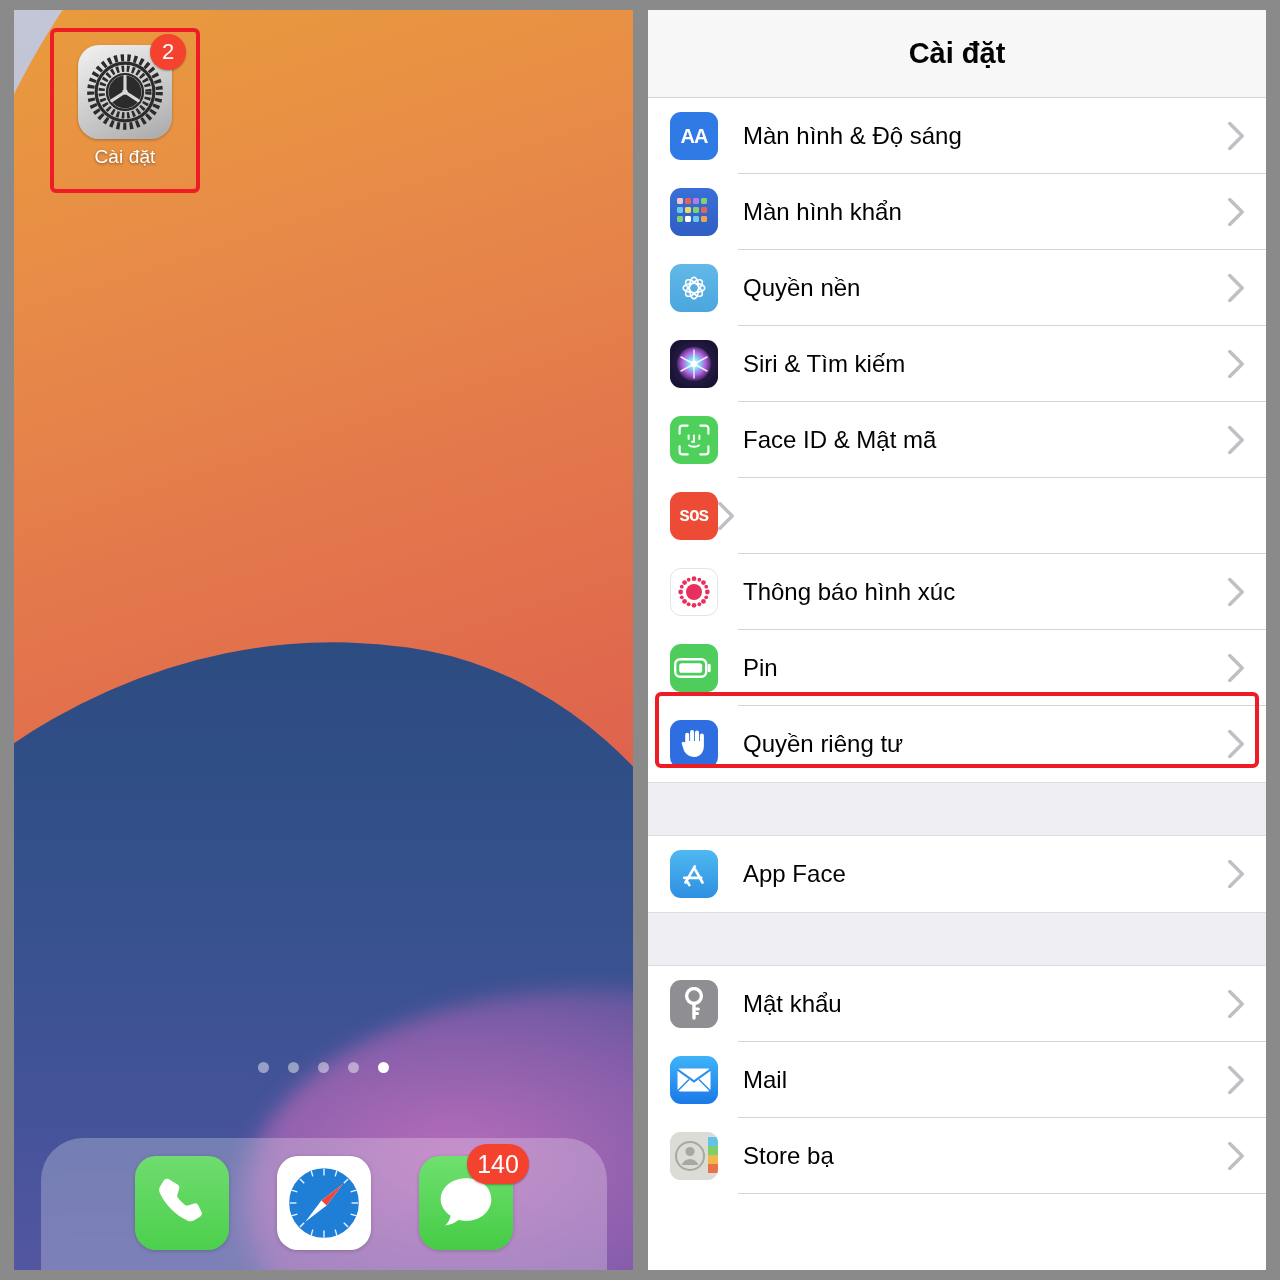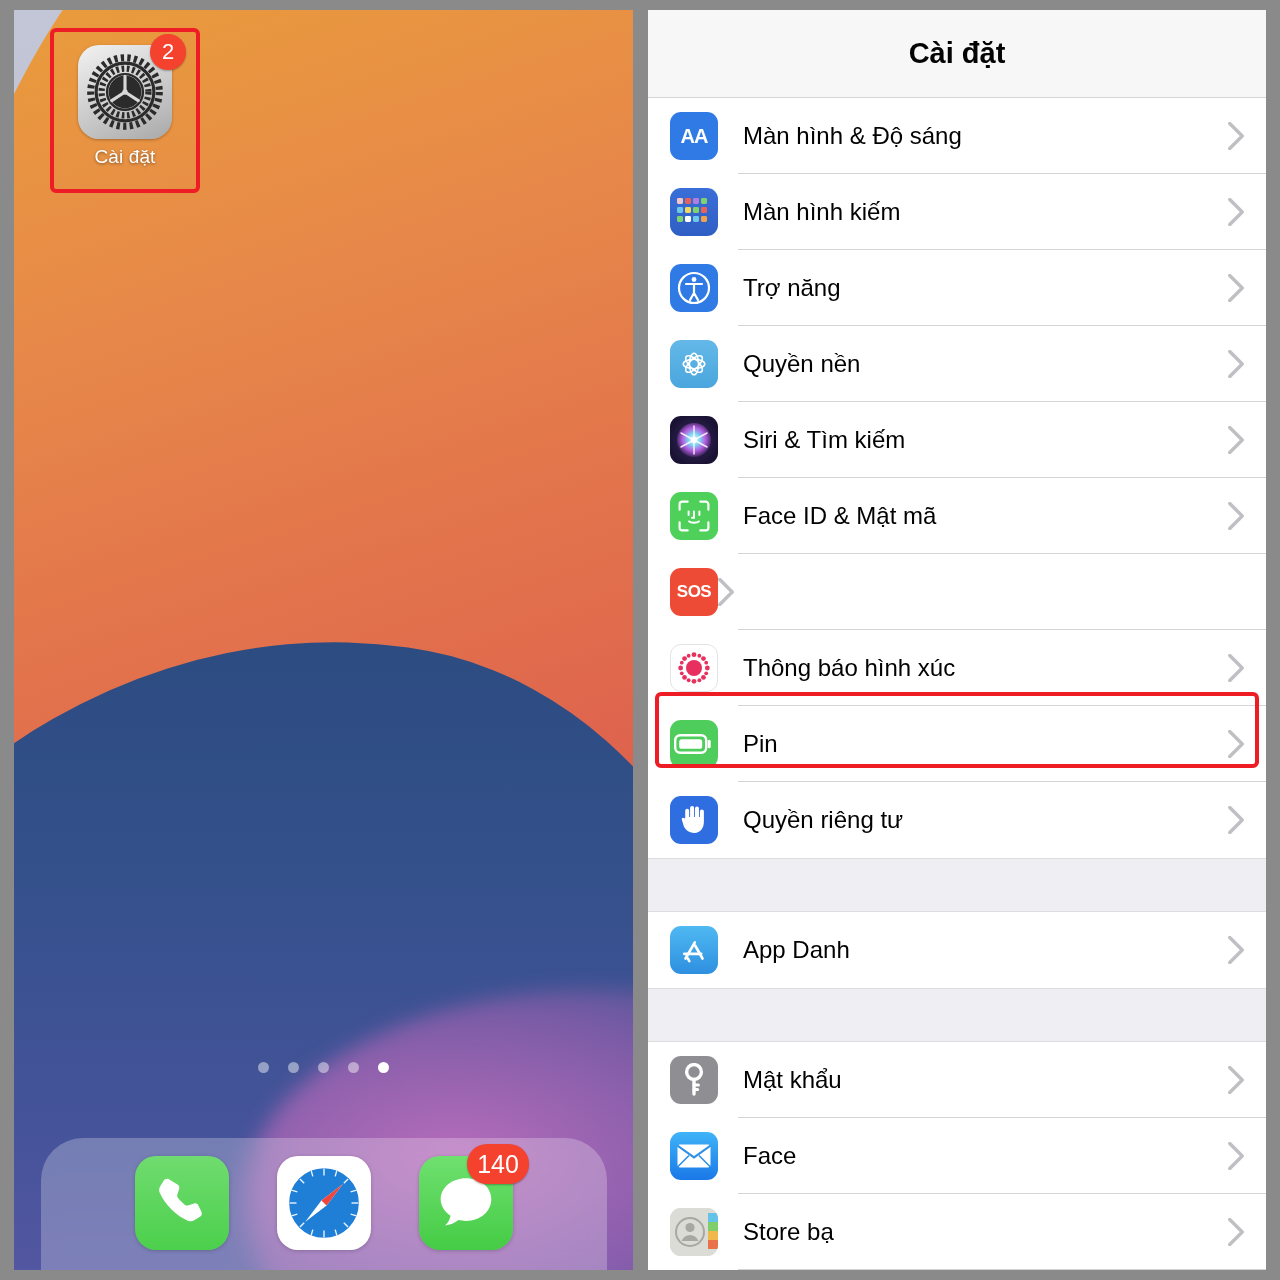--- a/index.html
+++ b/index.html
@@ -213,21 +213,21 @@
   .bg-sos      { background: #ee4b36; }
   .bg-expo     { background: #ffffff; border: 1px solid #e4e4e8; }
   .bg-battery  { background: #4fcd5c; }
   .bg-privacy  { background: #2f6ee0; }
   .bg-appstore { background: linear-gradient(180deg,#4fb9f2 0%, #2e8fe0 100%); }
   .bg-pass     { background: #8e8e93; }
   .bg-mail     { background: linear-gradient(180deg,#3fb3f8 0%, #1a78e8 100%); }
   .bg-contacts { background: #d9d9d4; position: relative; }
 
   .aa-text { color:#fff; font-size:20px; font-weight:600; letter-spacing:-1px; }
-  .sos-text { color:#fff; font-size:17px; font-weight:bold; letter-spacing:-.5px; }
+  .sos-text { color:#fff; font-size:17px; font-weight:bold; letter-spacing:-.5px;font-family:Liberation Mono, monospace; }
 
   
   #pin-highlight {
     position: absolute;
     left: 7px; top: 682px;
     width: 604px; height: 76px;
     border: 4px solid #ee1c24;
     border-radius: 6px;
     pointer-events: none;
   }
@@ -358,39 +358,26 @@
               <rect x="9" y="10" width="6" height="6" rx="1.4" fill="#f2d85e"></rect>
               <rect x="17" y="10" width="6" height="6" rx="1.4" fill="#7fd36f"></rect>
               <rect x="25" y="10" width="6" height="6" rx="1.4" fill="#e8625c"></rect>
               <rect x="1" y="19" width="6" height="6" rx="1.4" fill="#7fd36f"></rect>
               <rect x="9" y="19" width="6" height="6" rx="1.4" fill="#ffffff"></rect>
               <rect x="17" y="19" width="6" height="6" rx="1.4" fill="#6fc8e8"></rect>
               <rect x="25" y="19" width="6" height="6" rx="1.4" fill="#f0a34a"></rect>
             </g>
           </svg>
         </div>
-        <div class="r-label">Màn hình kiếm</div>
-        <svg class="chev" viewBox="0 0 10 18">
-            <path d="M1 1l8 8-8 8" fill="none" stroke="currentColor" stroke-width="2.2" stroke-linecap="round" stroke-linejoin="round"></path>
-          </svg>
-      </div>
-
-      <div class="row">
-        <div class="r-icon bg-access">
-          <svg width="40" height="40" viewBox="0 0 40 40" aria-hidden="true">
-            <circle cx="20" cy="20" r="15" fill="none" stroke="#fff" stroke-width="2.2"></circle>
-            <circle cx="20" cy="11.5" r="2.4" fill="#fff"></circle>
-            <path d="M12 16h16M20 16v9M20 25l-4 7M20 25l4 7" stroke="#fff" stroke-width="2.2" stroke-linecap="round" fill="none"></path>
-          </svg>
-        </div>
-        <div class="r-label">Trợ năng</div>
-        <svg class="chev" viewBox="0 0 10 18">
-            <path d="M1 1l8 8-8 8" fill="none" stroke="currentColor" stroke-width="2.2" stroke-linecap="round" stroke-linejoin="round"></path>
-          </svg>
-      </div>
+        <div class="r-label">Màn hình khẩn</div>
+        <svg class="chev" viewBox="0 0 10 18">
+            <path d="M1 1l8 8-8 8" fill="none" stroke="currentColor" stroke-width="2.2" stroke-linecap="round" stroke-linejoin="round"></path>
+          </svg>
+      </div>
+
 
       <div class="row">
         <div class="r-icon bg-wall">
           <svg width="36" height="36" viewBox="0 0 40 40" aria-hidden="true">
             <g fill="none" stroke="#fff" stroke-width="1.7">
               <circle cx="20" cy="20" r="5.2"></circle>
               <ellipse cx="20" cy="20" rx="12" ry="5.2"></ellipse>
               <ellipse cx="20" cy="20" rx="12" ry="5.2" transform="rotate(45 20 20)"></ellipse>
               <ellipse cx="20" cy="20" rx="12" ry="5.2" transform="rotate(90 20 20)"></ellipse>
               <ellipse cx="20" cy="20" rx="12" ry="5.2" transform="rotate(135 20 20)"></ellipse>
@@ -525,21 +512,21 @@
         <div class="r-icon bg-appstore">
           <svg width="34" height="34" viewBox="0 0 40 40" aria-hidden="true">
             <g stroke="#ffffff" stroke-width="3.1" stroke-linecap="round" fill="none">
               <path d="M10 30l11-19"></path>
               <path d="M30 30L21.5 15"></path>
               <path d="M8.5 24.5h20"></path>
               <path d="M14.5 33l-2-3.4"></path>
             </g>
           </svg>
         </div>
-        <div class="r-label">App Danh</div>
+        <div class="r-label">App Face</div>
         <svg class="chev" viewBox="0 0 10 18">
             <path d="M1 1l8 8-8 8" fill="none" stroke="currentColor" stroke-width="2.2" stroke-linecap="round" stroke-linejoin="round"></path>
           </svg>
       </div>
     </div>
 
     <div class="gap"></div>
 
     <div class="group">
 
@@ -559,21 +546,21 @@
       </div>
 
       <div class="row">
         <div class="r-icon bg-mail">
           <svg width="36" height="26" viewBox="0 0 36 26" aria-hidden="true">
             <rect x="1.5" y="1.5" width="33" height="23" rx="2.4" fill="#ffffff"></rect>
             <path d="M1.5 2.6L18 14.4 34.5 2.6" fill="none" stroke="#2f90e8" stroke-width="2"></path>
             <path d="M1.5 24L13 12.5M34.5 24L23 12.5" fill="none" stroke="#2f90e8" stroke-width="1.6"></path>
           </svg>
         </div>
-        <div class="r-label">Face</div>
+        <div class="r-label">Mail</div>
         <svg class="chev" viewBox="0 0 10 18">
             <path d="M1 1l8 8-8 8" fill="none" stroke="currentColor" stroke-width="2.2" stroke-linecap="round" stroke-linejoin="round"></path>
           </svg>
       </div>
 
       <div class="row">
         <div class="r-icon bg-contacts">
           <svg width="48" height="48" viewBox="0 0 48 48" aria-hidden="true">
             <rect x="0" y="0" width="48" height="48" fill="#dcdcd6"></rect>
             <g>

